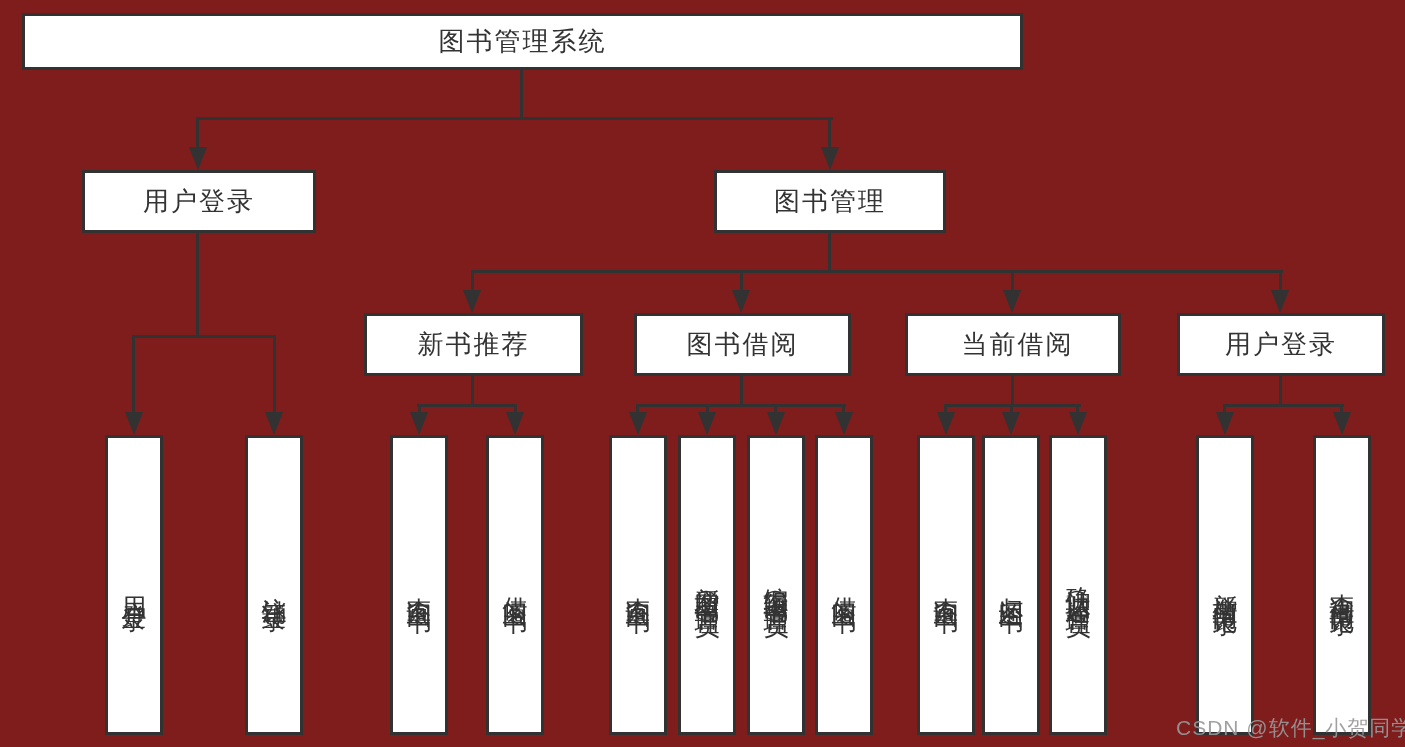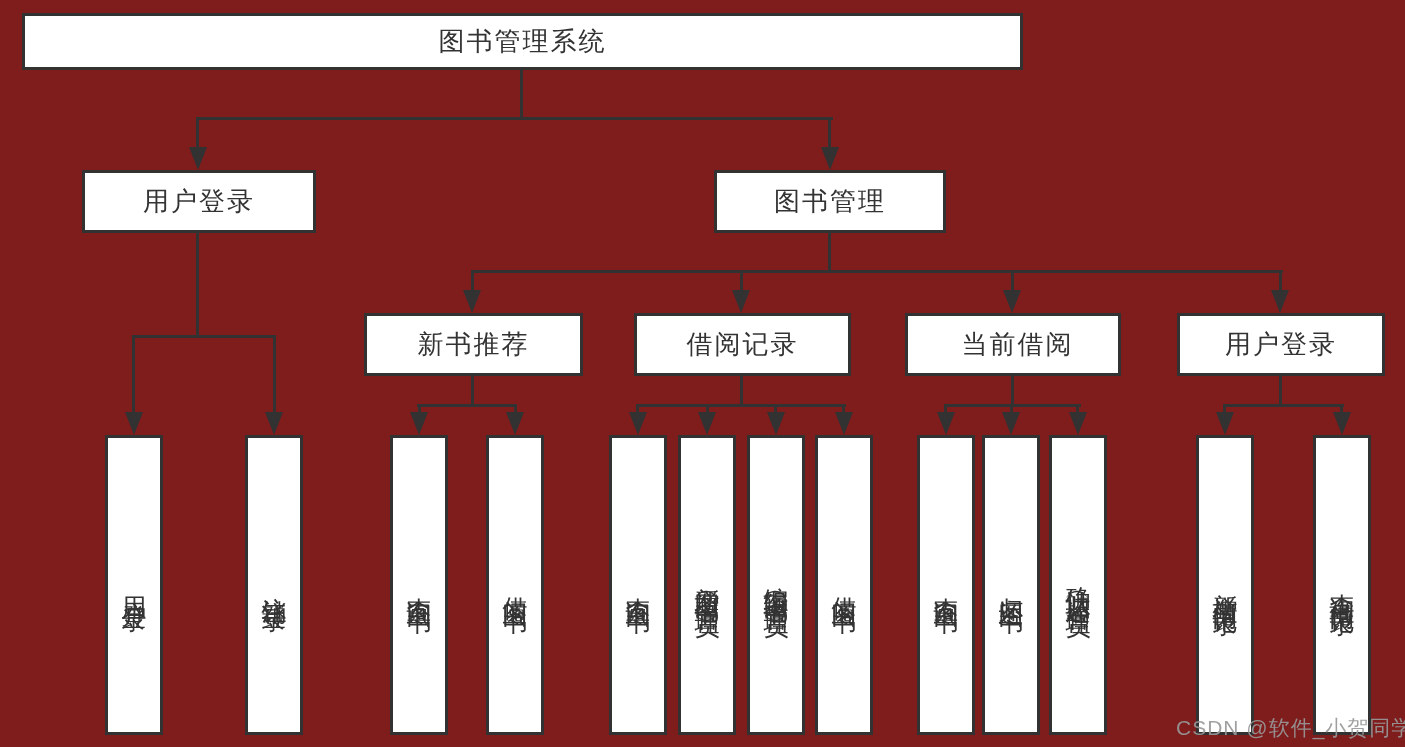--- a/index.html
+++ b/index.html
@@ -69,21 +69,21 @@
     <span>用户登录</span>
   </div>
   <div class="node h" style="left:714px;top:170px;width:232px;height:63px;">
     <span>图书管理</span>
   </div>
 
   <div class="node h" style="left:364px;top:313px;width:219px;height:63px;">
     <span>新书推荐</span>
   </div>
   <div class="node h" style="left:634px;top:313px;width:217px;height:63px;">
-    <span>借阅记录</span>
+    <span>图书借阅</span>
   </div>
   <div class="node h" style="left:905px;top:313px;width:216px;height:63px;padding-left:9px;">
     <span>当前借阅</span>
   </div>
   <div class="node h" style="left:1177px;top:313px;width:208px;height:63px;">
     <span>用户登录</span>
   </div>
 
   <div class="node v" style="left:105px;top:435px;width:58px;height:300px;">
     <span class="vtext">用户登录</span>

